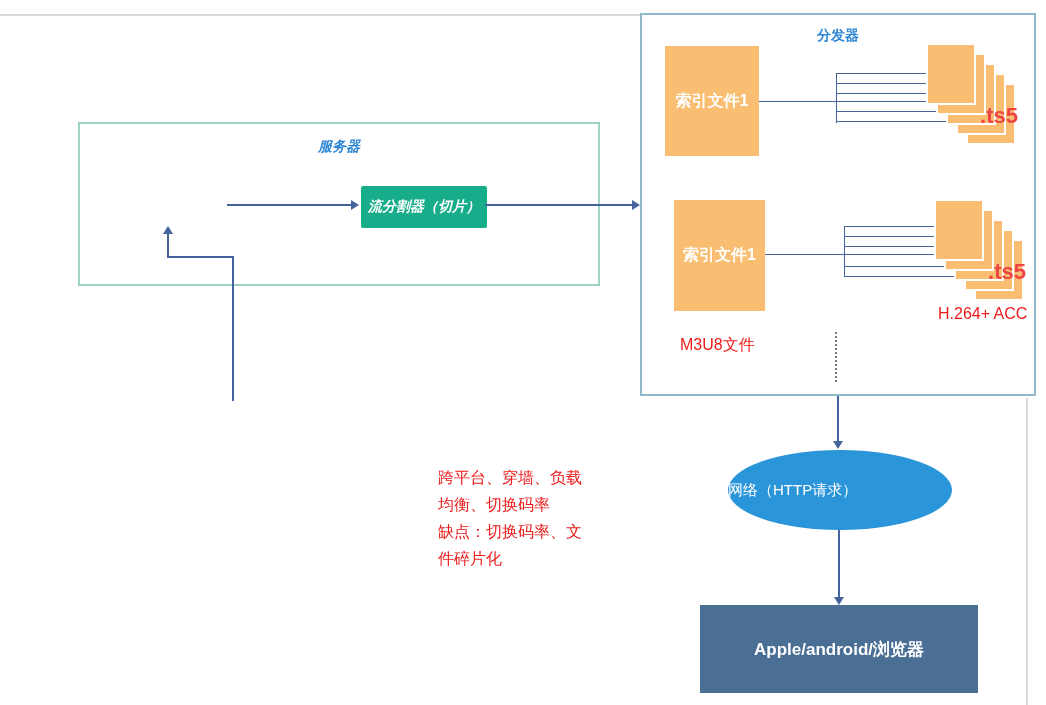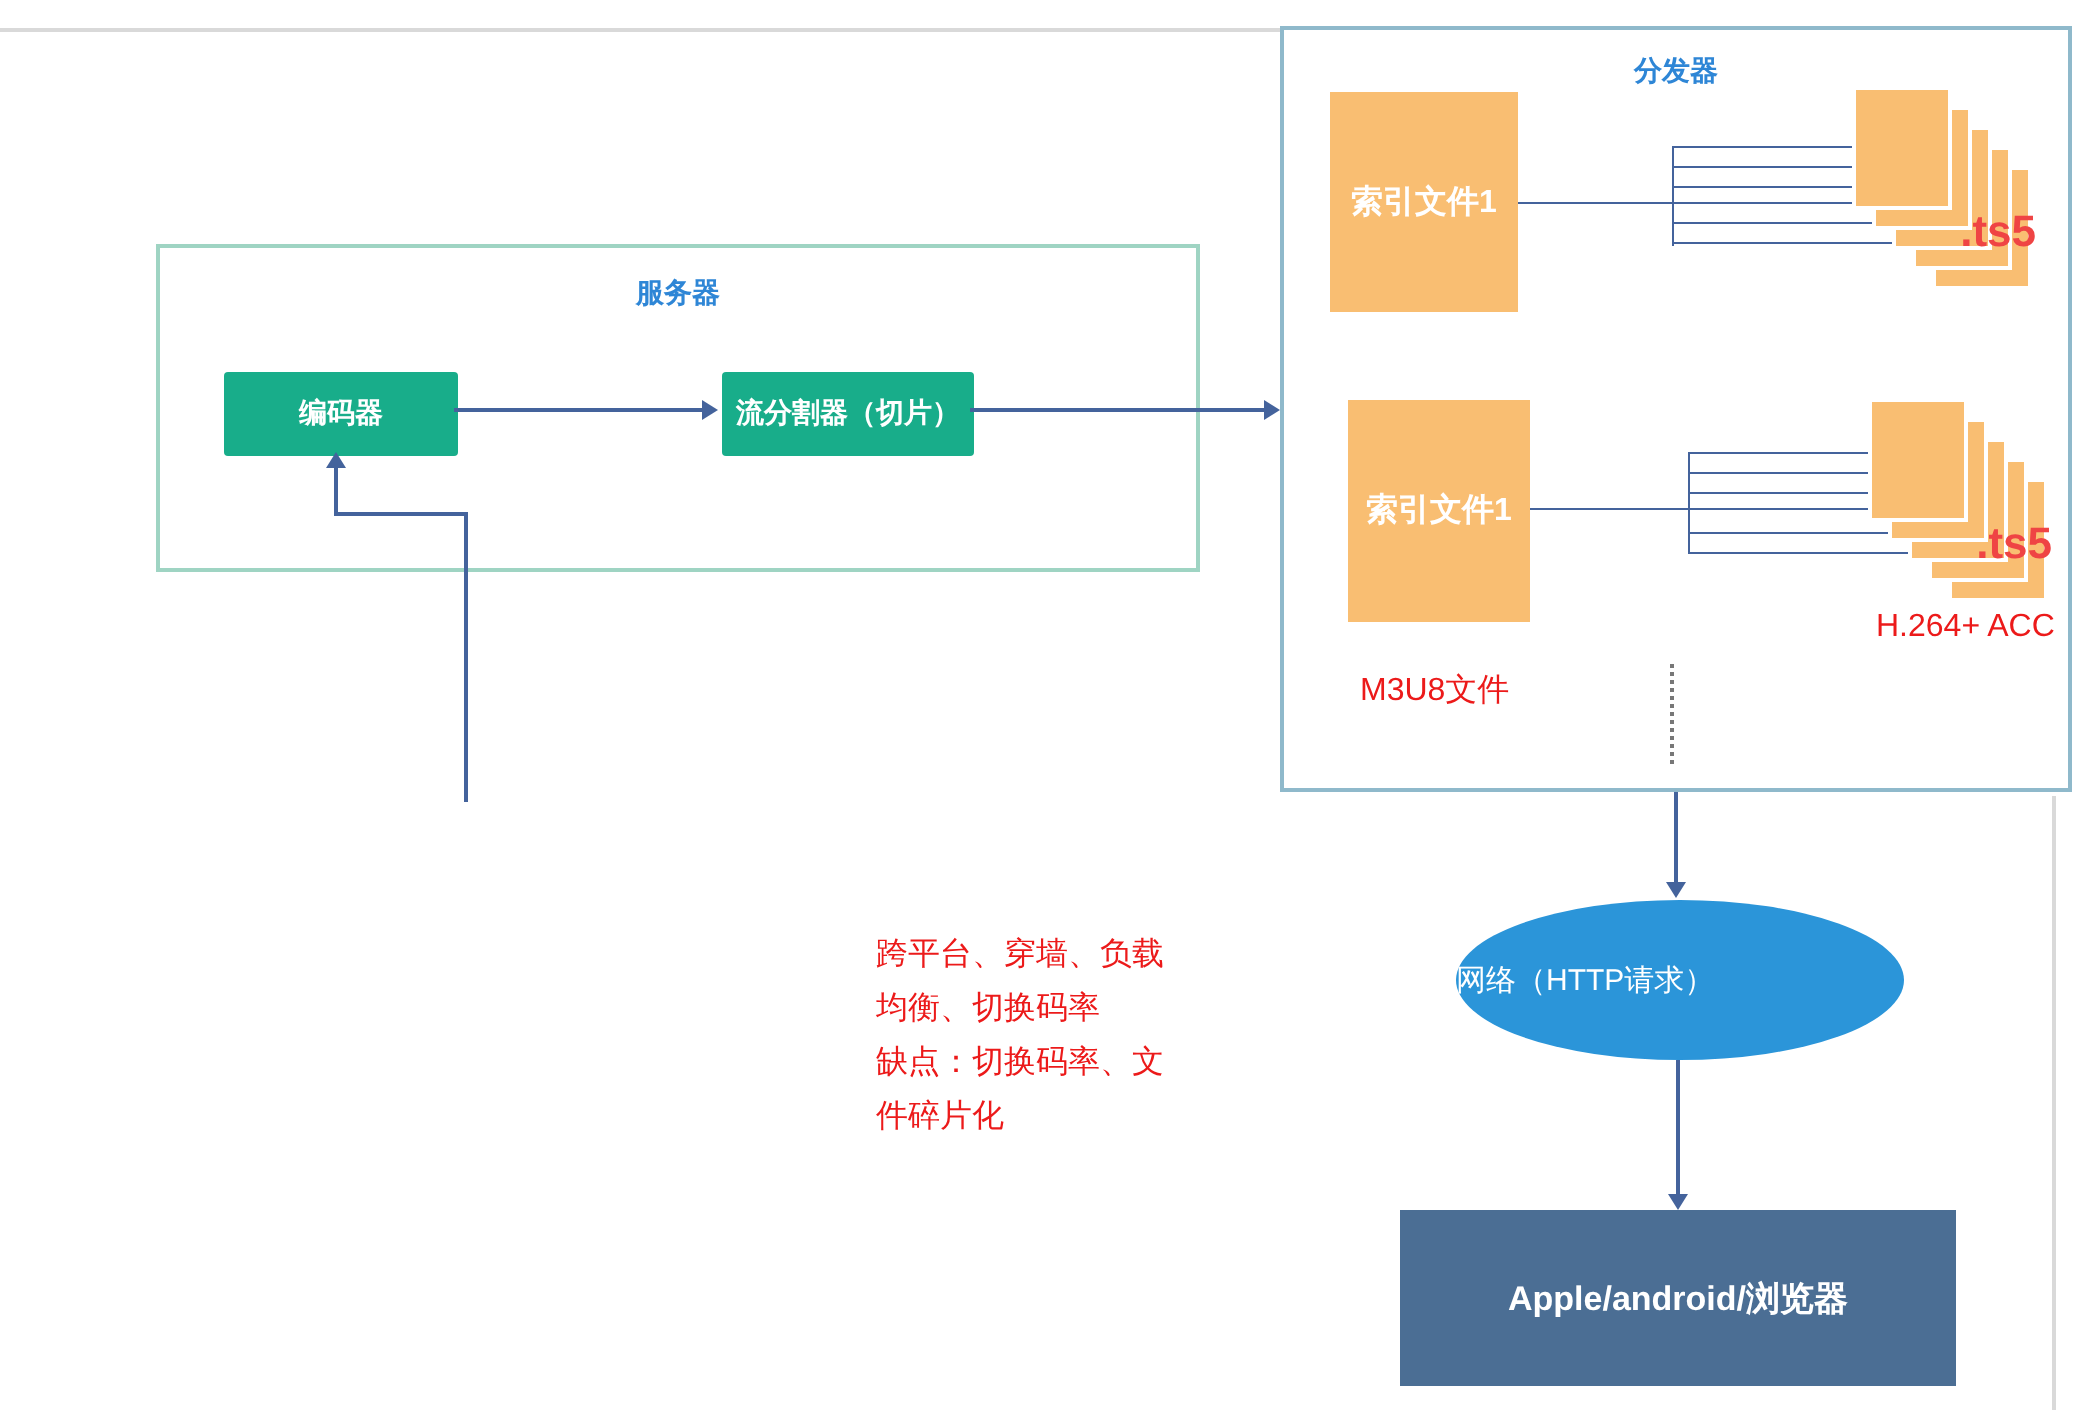--- a/index.html
+++ b/index.html
@@ -42,25 +42,22 @@
   .client-box{position:absolute;background:var(--client-slate);color:#fff;font-weight:bold;font-size:17px;display:flex;align-items:center;justify-content:center;}
 </style>
 </head>
 <body>
 
 <div id="canvas">
 
   <div class="gray-h" style="left:0;top:14px;width:640px;"></div>
   <div class="gray-v" style="left:1026px;top:398px;height:307px;"></div>
 
-  <div class="outline-box outline-teal" style="left:78px;top:122px;width:522px;height:164px;">
+  <div class="outline-box outline-teal" style="left:78px;top:122px;width:522px;height:164px;font-style:italic;">
     <div class="box-title" style="top:14px;">服务器</div>
-    <div class="green-node" style="left:32px;top:62px;width:117px;height:42px;">
-      <span>编码器</span>
-    </div>
     <div class="green-node" style="left:281px;top:62px;width:126px;height:42px;">
       <span>流分割器（切片）</span>
     </div>
   </div>
 
   <div class="hline" style="left:227px;top:204px;width:126px;"></div>
   <div class="arrow-right" style="left:351px;top:200px;"></div>
 
   <div class="hline" style="left:485px;top:204px;width:148px;"></div>
   <div class="arrow-right" style="left:632px;top:200px;"></div>

